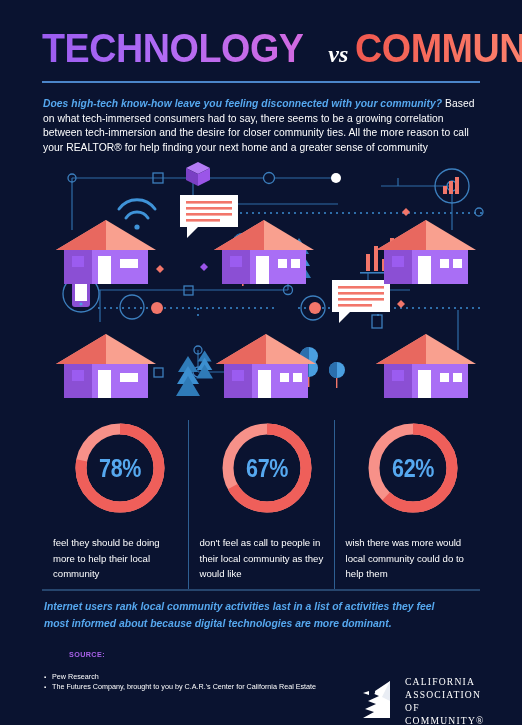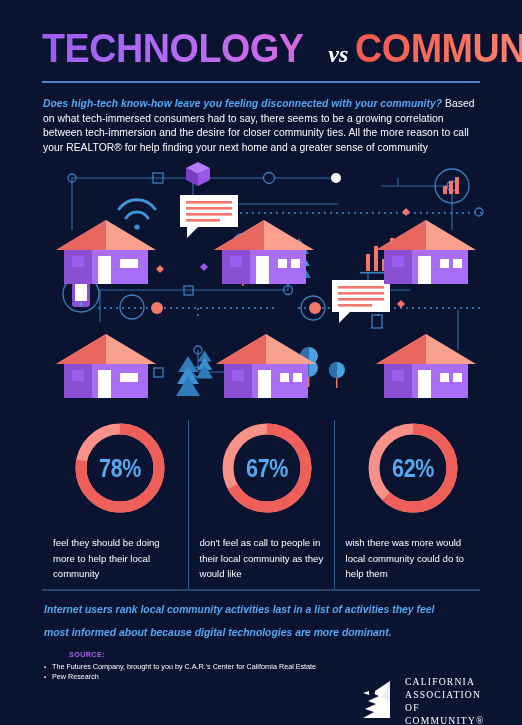--- a/index.html
+++ b/index.html
@@ -98,29 +98,29 @@
 
   
   .foot-rule {
     position: absolute; left: 42px; top: 589px; width: 438px; height: 1.5px;
     background: #26456d;
   }
   .callout {
     position: absolute; left: 44px; top: 598px; width: 410px;
     font-family: "Liberation Sans Narrow", "Liberation Sans", sans-serif;
     font-style: italic; font-weight: 700;
-    font-size: 10.4px; line-height: 23px; color: #56a8ef;
+    font-size: 10.4px; line-height: 17px; color: #56a8ef;
   }
   .source {
     position: absolute; left: 44px; top: 650px; width: 290px;
   }
   .source-title {
     font-family: "Liberation Sans Narrow", "Liberation Sans", sans-serif;
     font-weight: 700; font-size: 7.2px; color: #a861e8;
-    letter-spacing: 0.4px; margin-bottom: 3px; padding-left: 25px;
+    letter-spacing: 0.4px; margin-bottom: 13px; padding-left: 25px;
   }
   .source-list { list-style: none; }
   .source-list li {
     font-family: "Liberation Sans Narrow", "Liberation Sans", sans-serif;
     font-size: 7.2px; line-height: 10px; color: #ffffff;
     position: relative; padding-left: 8px;
   }
   .source-list li::before {
     content: "\25AA"; position: absolute; left: 0; top: -0.5px;
     font-size: 6px; color: #ffffff;
@@ -385,22 +385,22 @@
     </div>
 
   </div>
 
   <div class="foot-rule"></div>
   <p class="callout">Internet users rank local community activities last in a list of activities they feel most informed about because digital technologies are more dominant.</p>
 
   <div class="source">
     <div class="source-title">SOURCE:</div>
     <ul class="source-list">
+      <li>Pew Research</li>
       <li>The Futures Company, brought to you by C.A.R.'s Center for California Real Estate</li>
-      <li>Pew Research</li>
     </ul>
   </div>
 
   <div class="logo">
     <svg class="logo-mark" viewBox="0 0 38 44">
       <polygon points="30,2 12,14 19,17 8,22 16,25 5,30 14,33 3,39 30,39" fill="#ffffff"></polygon>
       <polygon points="30,2 22,18 30,22 30,39" fill="#e9edf4"></polygon>
       <circle cx="13" cy="13" r="2.2" fill="#0a1330"></circle>
       <polygon points="9,12 3,14 9,16" fill="#ffffff"></polygon>
     </svg>

